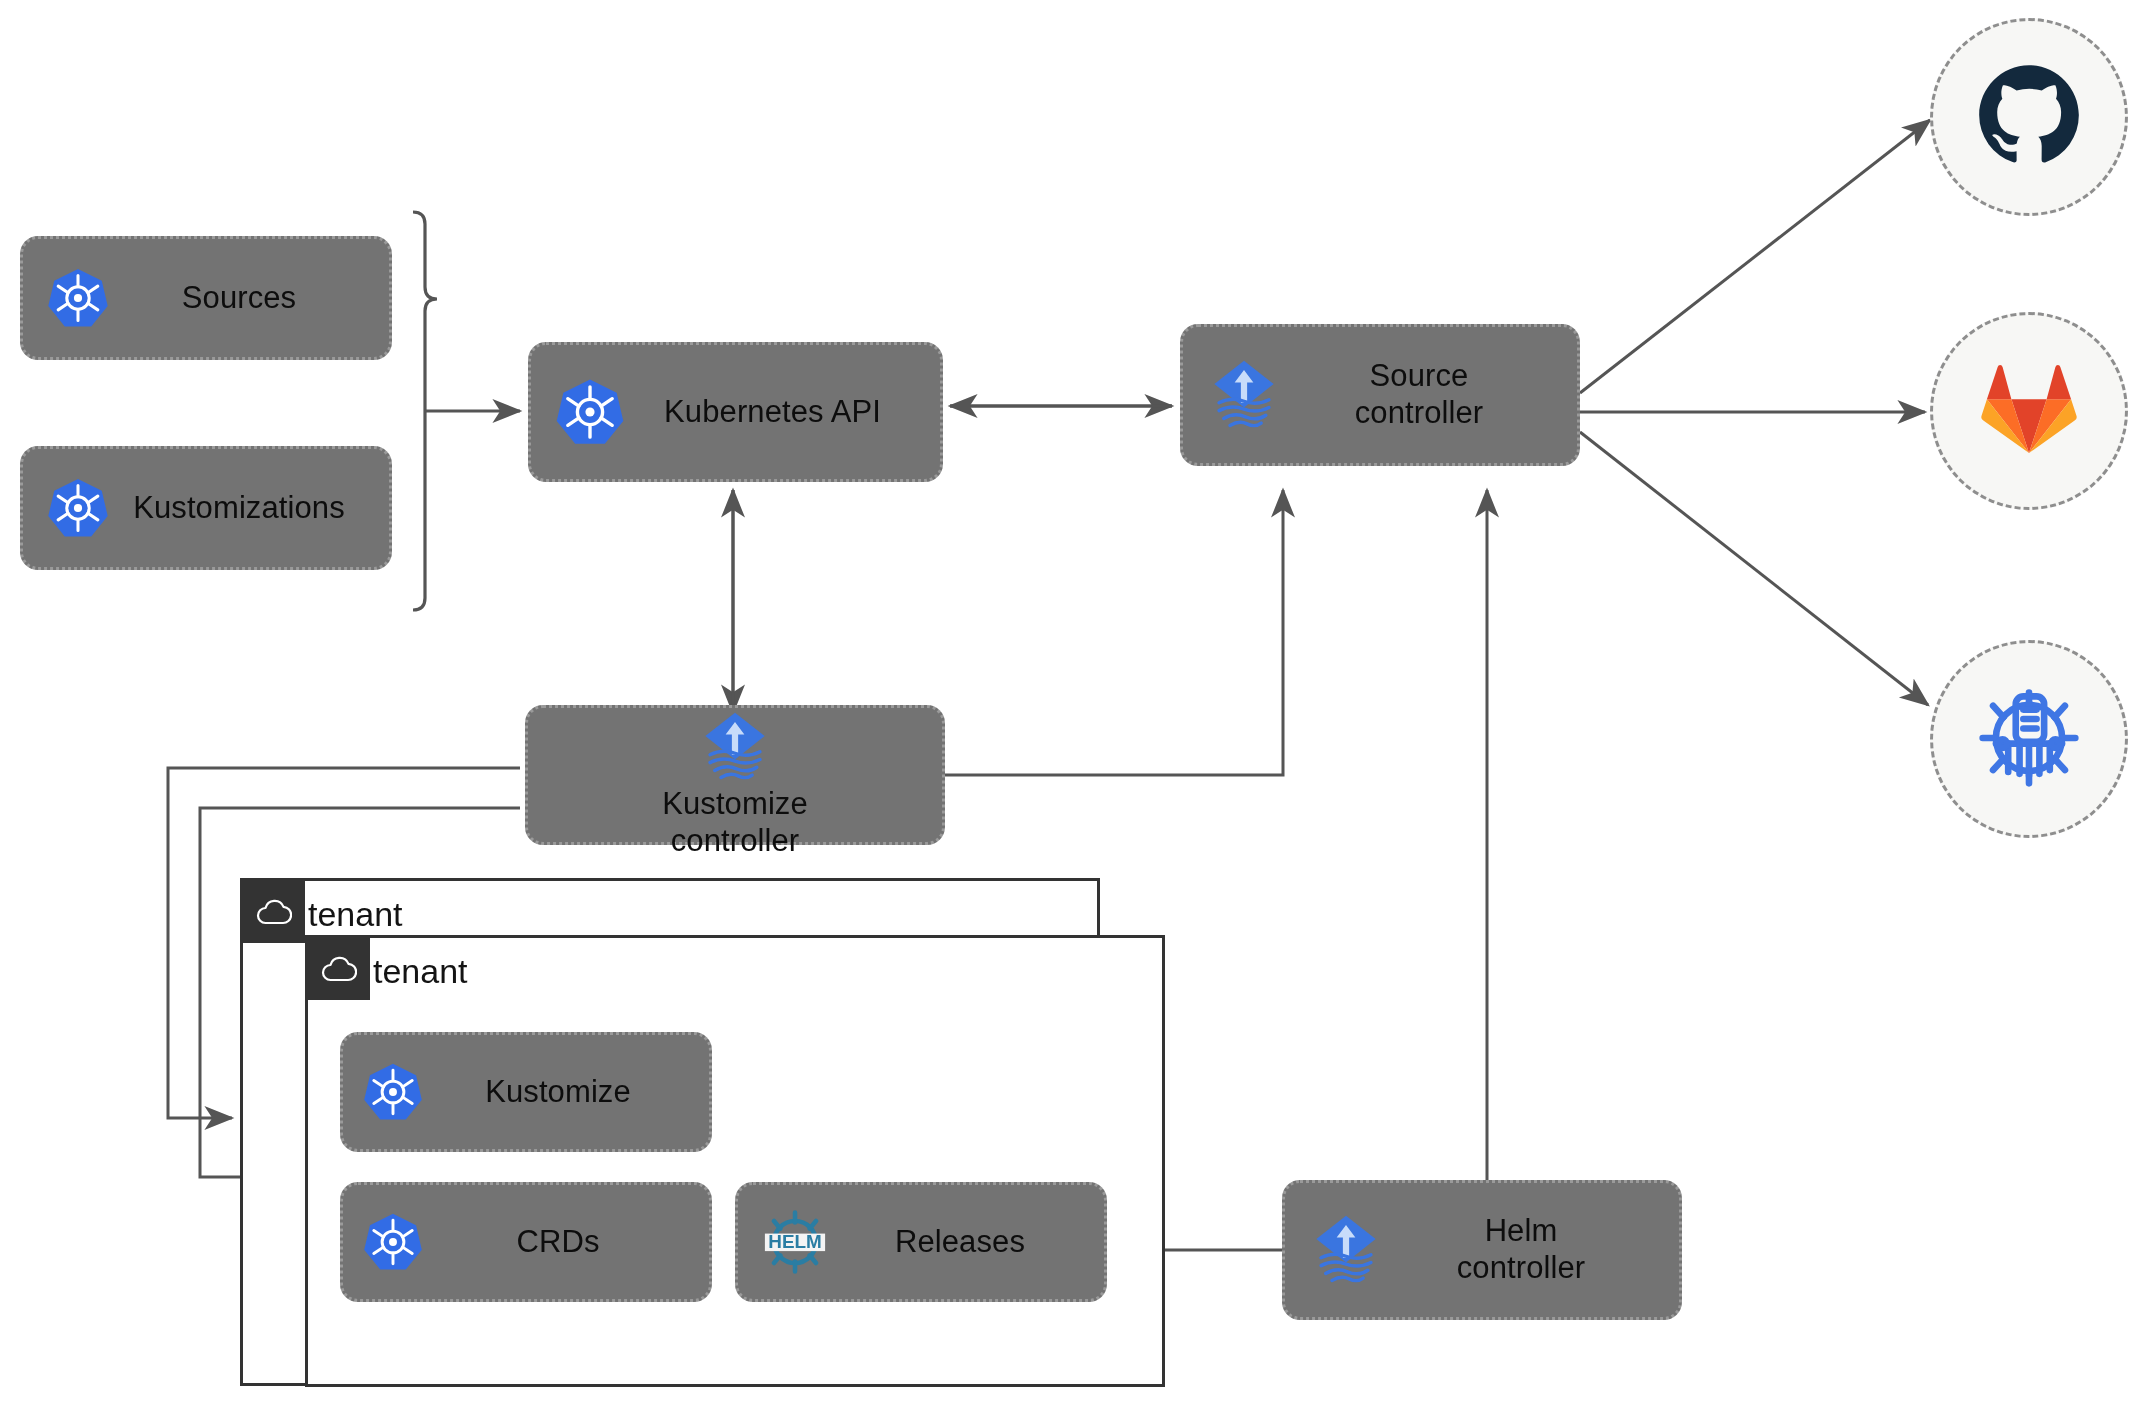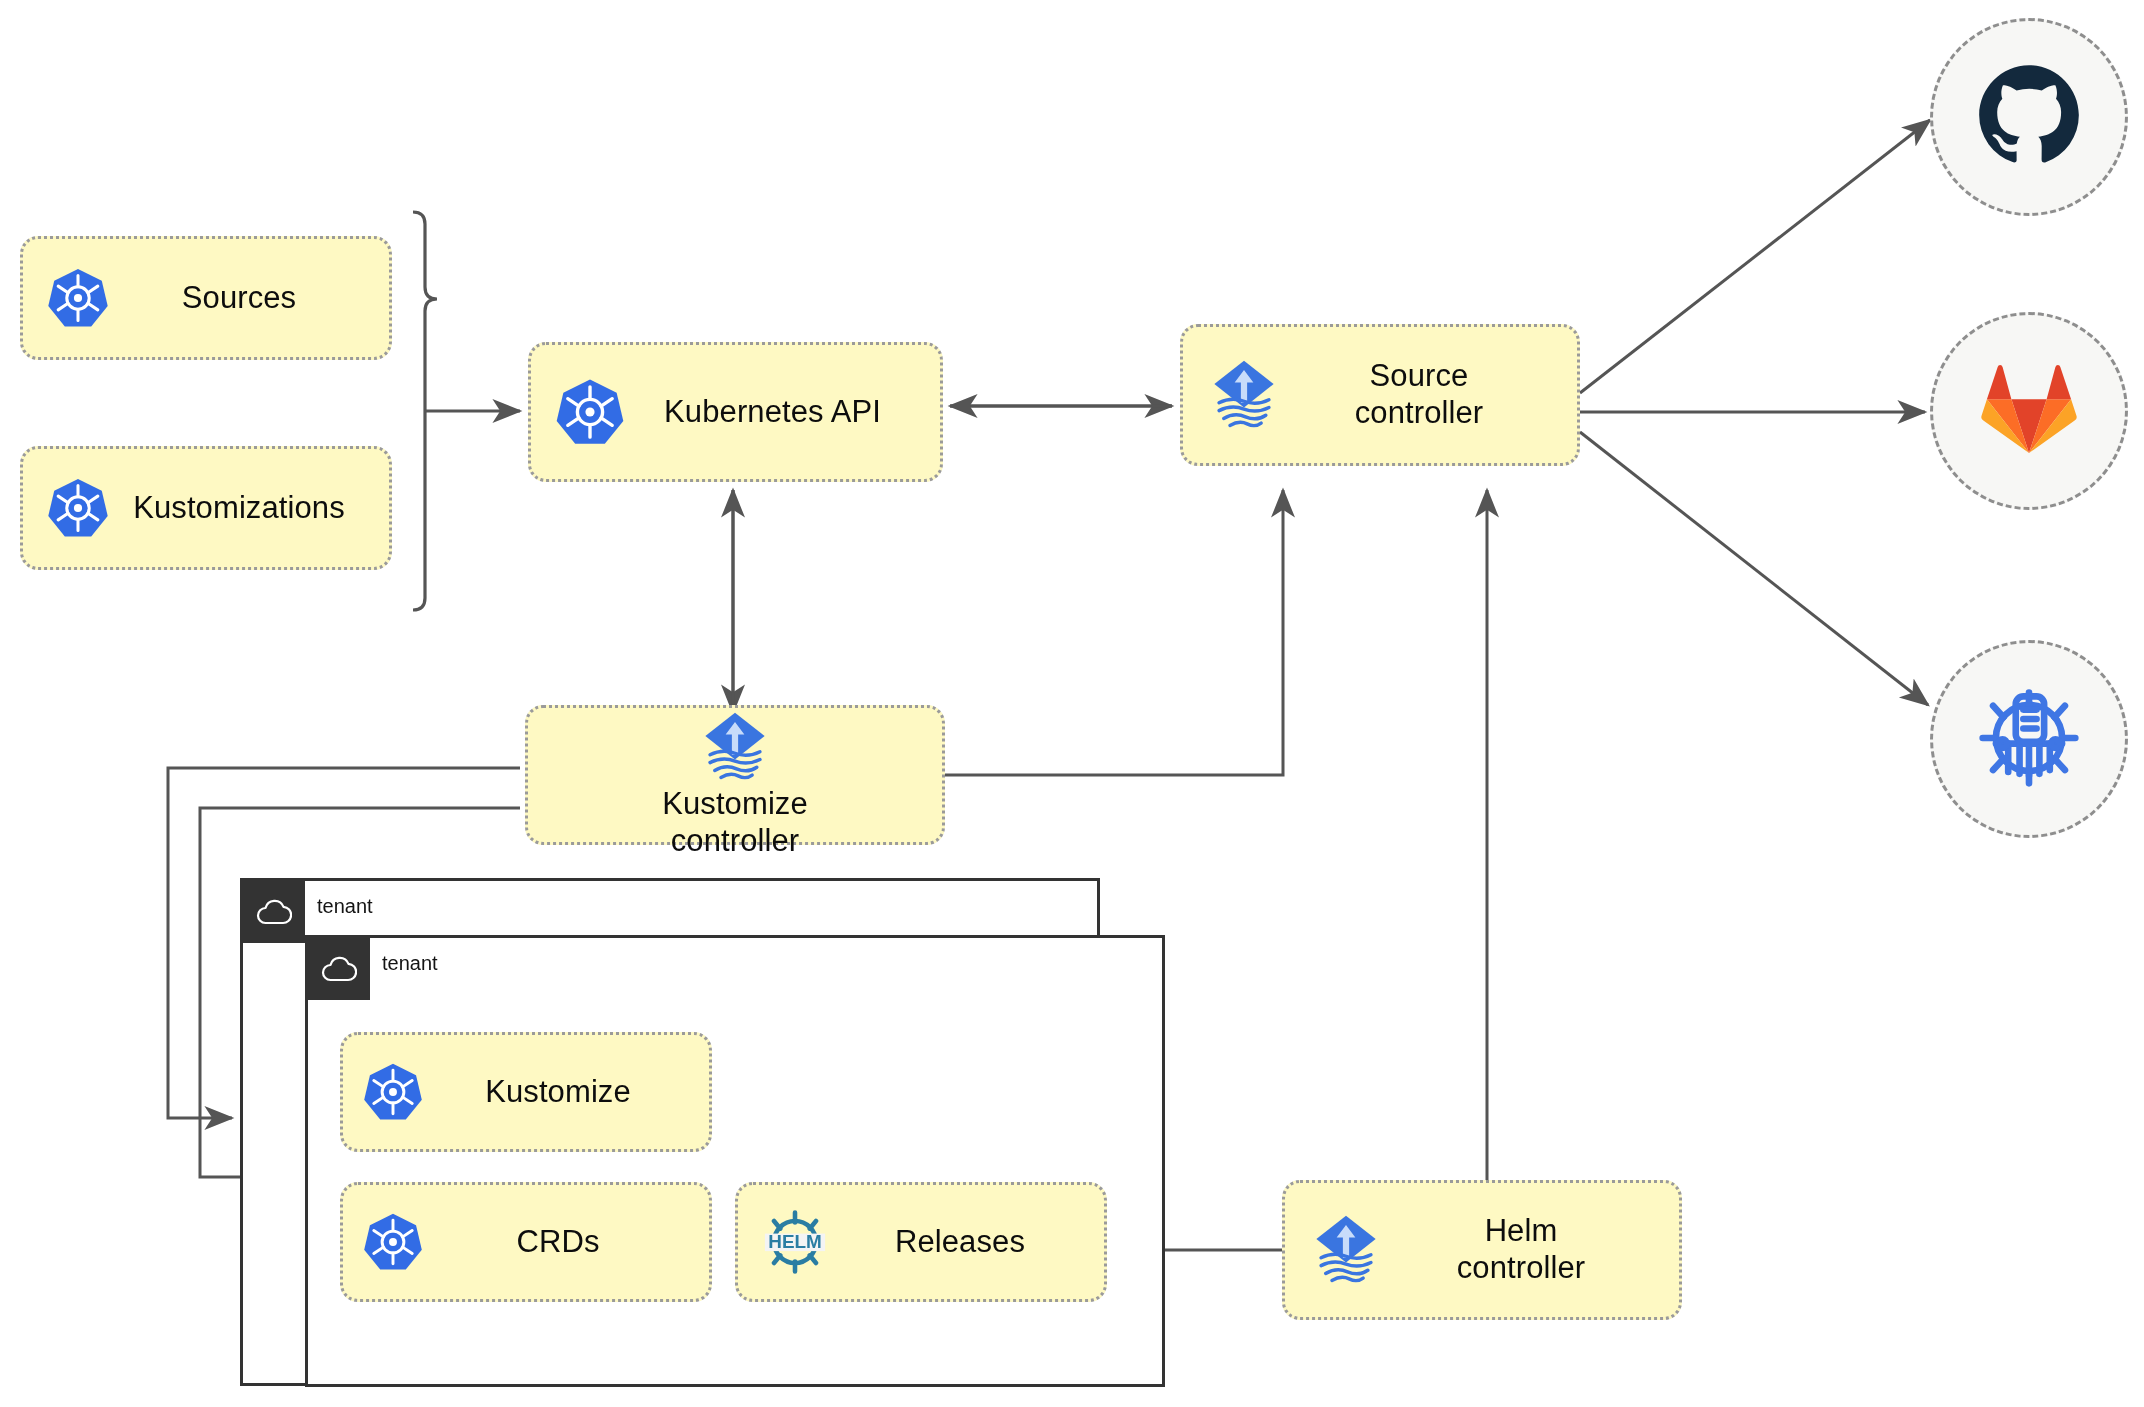--- a/index.html
+++ b/index.html
@@ -6,21 +6,21 @@
   body{width:2144px;height:1407px;position:relative;overflow:hidden;
        font-family:"Liberation Sans","DejaVu Sans",sans-serif;color:#0f0f0f;}
 
   #canvas{position:absolute;inset:0;width:2144px;height:2144px;}
 
   svg.wires{position:absolute;left:0;top:0;width:2144px;height:1407px;overflow:visible;}
 
   
   .node{
     position:absolute;box-sizing:border-box;
-    background:#fef9c3;border:3px dotted #9a9a9a;border-radius:18px;
+    background:#737373;border:3px dotted #9a9a9a;border-radius:18px;
     display:flex;align-items:center;
   }
   .node .label{
     flex:1;text-align:center;font-size:31px;line-height:1.18;
     color:#0d0d0d;letter-spacing:.1px;white-space:pre-line;
   }
   .node .gfx{flex:0 0 auto;display:flex;align-items:center;justify-content:center;}
 
   
   .circle{
@@ -32,21 +32,21 @@
   
   .tenant{
     position:absolute;box-sizing:border-box;
     background:#ffffff;border:3px solid #333333;
   }
   .tenant .bar{
     position:absolute;left:-0px;top:-0px;width:62px;height:62px;
     background:#333333;display:flex;align-items:center;justify-content:center;
   }
   .tenant .tname{
-    position:absolute;left:74px;top:14px;font-size:20px;color:#141414;
+    position:absolute;left:65px;top:14px;font-size:34px;color:#141414;
   }
 
   .k8s{display:block;}
   .flux{display:block;}
 </style>
 </head>
 <body>
 
 <div id="canvas">
 

